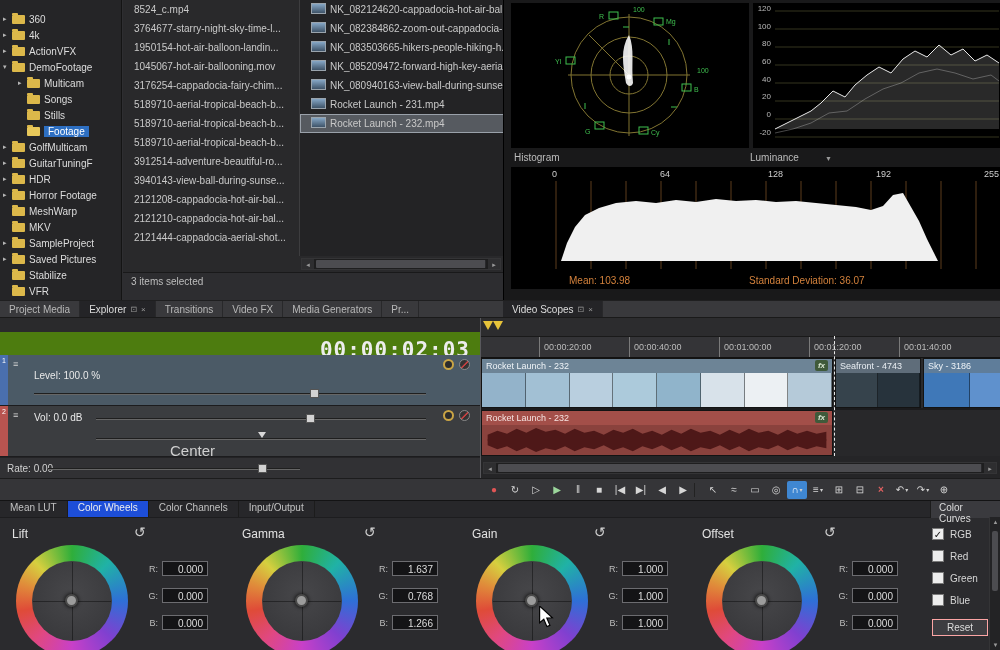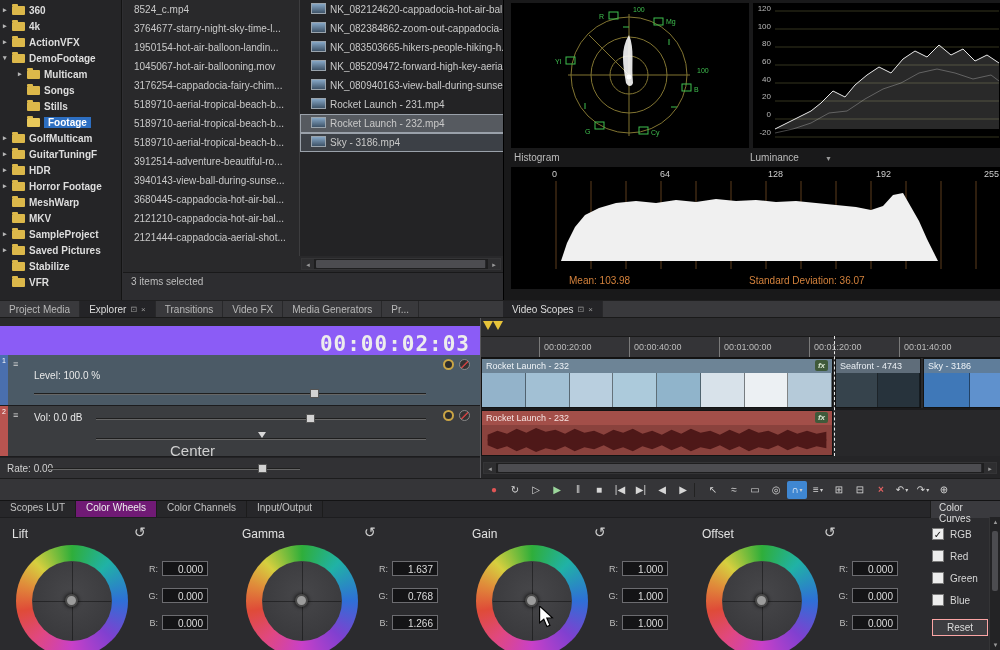--- a/index.html
+++ b/index.html
@@ -1,19 +1,19 @@
 <!DOCTYPE html>
 <html><head>
 <meta charset="utf-8">
 <style>
   html,body{margin:0;padding:0;background:#111;font-family:"Liberation Sans",sans-serif;}
   #app{position:relative;width:1000px;height:650px;overflow:hidden;background:#2e2e31;color:#ccc;font-size:10px;}
 
   
-  #tree{position:absolute;left:0;top:0;width:122px;height:300px;background:#252527;border-right:1px solid #141414;overflow:hidden;padding-top:2px;box-sizing:border-box;font-weight:bold;}
+  #tree{position:absolute;left:0;top:0;width:122px;height:300px;background:#252527;border-right:1px solid #141414;overflow:hidden;padding-top:11px;box-sizing:border-box;}
   .tree-item{display:flex;align-items:center;height:16px;padding-left:3px;white-space:nowrap;cursor:default;}
   .tree-item .caret{width:9px;font-size:7px;color:#b5b5b5;flex:none;}
   .tree-item .folder{width:13px;height:9px;background:#dcb84a;border-radius:1px;margin-right:4px;flex:none;position:relative;}
   .tree-item .folder::before{content:"";position:absolute;left:0;top:-2px;width:6px;height:2px;background:#dcb84a;border-radius:1px 1px 0 0;}
   .tree-item .label{color:#ddd;}
   .tree-item.child{padding-left:18px;}
   .tree-item.selected .folder{background:#e8c85a;}
   .tree-item.selected .label{background:#2d6fc2;color:#fff;padding:0 4px;}
 
   
@@ -53,21 +53,21 @@
   .tabgroup{position:absolute;top:0;height:100%;display:flex;}
   #tabs-left{left:0;}
   #tabs-right{left:503px;}
   .tab{display:flex;align-items:center;gap:4px;padding:0 9px;border-right:1px solid #28282a;color:#b8b8b8;cursor:default;}
   .tab.active{background:#242427;color:#ddd;}
   .tab .tab-ico{display:none;font-size:8px;color:#9a9a9a;}
   .tab.docked .tab-ico{display:inline;}
 
   
   #trackpanel{position:absolute;left:0;top:318px;width:480px;height:160px;background:#2a2a2c;}
-  #timecode-row{position:absolute;left:0;top:8px;width:100%;height:37px;background:#8b5cf6;border-bottom:1px solid #000;}
+  #timecode-row{position:absolute;left:0;top:14px;width:100%;height:37px;background:#4d7c0f;border-bottom:1px solid #000;}
   #timecode{position:absolute;right:10px;top:6px;font-family:"DejaVu Sans Mono",monospace;font-size:21px;font-weight:bold;color:#ededed;letter-spacing:1px;}
   .track{position:absolute;left:0;width:100%;box-sizing:border-box;}
   #track1{top:37px;height:51px;background:#4b5a66;border-bottom:1px solid #1c1c1e;}
   #track2{top:88px;height:51px;background:#3b3d40;border-bottom:1px solid #1c1c1e;}
   .track-strip{position:absolute;left:0;top:0;bottom:0;width:8px;color:#fff;font-size:7px;text-align:center;padding-top:2px;box-sizing:border-box;}
   #track1 .track-strip{background:#4a6fae;}
   #track2 .track-strip{background:#b85450;}
   .track-menu{position:absolute;left:13px;top:4px;color:#d5d5d5;font-size:9px;}
   .track-label{position:absolute;left:34px;top:15px;color:#e9e9e9;}
   #track2 .track-label{top:6px;}
@@ -113,21 +113,21 @@
   .tbtn.delete .g{color:#e06060;font-weight:bold;}
   .tbtn.active{background:#3f87d2;color:#fff;}
   .tbtn .caret{display:none;}
   .tbtn.has-caret .caret{display:inline;font-size:6px;color:#cfcfcf;margin-left:1px;}
   .tbtn.sep{width:7px;height:14px;border-left:1px solid #222;border-radius:0;}
 
   
   #colorpanel{position:absolute;left:0;top:500px;width:1000px;height:150px;background:#2b2b2e;border-top:1px solid #131314;box-sizing:border-box;}
   #cp-tabs{position:absolute;left:0;top:0;height:16px;display:flex;background:#27272a;width:100%;border-bottom:1px solid #1d1d1f;}
   .cp-tab{padding:1px 10px;border-right:1px solid #1c1c1c;color:#c2c2c2;cursor:default;}
-  .cp-tab.active{background:#701a75;color:#eee;}
+  .cp-tab.active{background:#1d4ed8;color:#eee;}
   #curves-tab{position:absolute;left:930px;top:0;height:15px;padding:1px 8px;background:#3a3a3e;color:#ddd;border-left:1px solid #1c1c1c;}
   #wheels{position:absolute;left:0;top:16px;width:925px;height:134px;display:flex;}
   .wheel-group{position:relative;width:230px;height:160px;flex:none;}
   .wheel-name{position:absolute;left:12px;top:10px;font-size:12px;color:#e2e2e2;}
   .reset-icon{position:absolute;left:134px;top:7px;font-size:14px;color:#cfcfcf;cursor:default;}
   .wheel{position:absolute;left:16px;top:28px;width:112px;height:112px;border-radius:50%;
     background:conic-gradient(from 0deg,#2fae3a,#20b2a6 12%,#2f6fd6 25%,#8040d0 37%,#c840c8 50%,#e04880 62%,#df4b38 72%,#e08a3a 80%,#d6cf3f 88%,#2fae3a 100%);}
   .wheel::after{content:"";position:absolute;inset:16px;border-radius:50%;background:radial-gradient(circle at 50% 42%,#47474a,#353538);}
   .wheel .cross-v{position:absolute;left:50%;top:17px;bottom:17px;width:1px;background:rgba(0,0,0,.4);z-index:2;}
   .wheel .cross-h{position:absolute;top:50%;left:17px;right:17px;height:1px;background:rgba(0,0,0,.4);z-index:2;}
@@ -252,21 +252,21 @@
     <div class="file-row">8524_c.mp4</div>
         <div class="file-row">3764677-starry-night-sky-time-l...</div>
         <div class="file-row">1950154-hot-air-balloon-landin...</div>
         <div class="file-row">1045067-hot-air-ballooning.mov</div>
         <div class="file-row">3176254-cappadocia-fairy-chim...</div>
         <div class="file-row">5189710-aerial-tropical-beach-b...</div>
         <div class="file-row">5189710-aerial-tropical-beach-b...</div>
         <div class="file-row">5189710-aerial-tropical-beach-b...</div>
         <div class="file-row">3912514-adventure-beautiful-ro...</div>
         <div class="file-row">3940143-view-ball-during-sunse...</div>
-        <div class="file-row">3680445-cappadocia-hot-air-bal...</div>
+        <div class="file-row">2121208-cappadocia-hot-air-bal...</div>
         <div class="file-row">2121210-cappadocia-hot-air-bal...</div>
         <div class="file-row">2121444-cappadocia-aerial-shot...</div>
       </div>
     <div id="col2">
 
     <div class="file-row">
           <span class="clip-icon"></span><span>NK_082124620-cappadocia-hot-air-bal...</span>
         </div>
         <div class="file-row">
           <span class="clip-icon"></span><span>NK_082384862-zoom-out-cappadocia-...</span>
@@ -278,23 +278,20 @@
           <span class="clip-icon"></span><span>NK_085209472-forward-high-key-aeria...</span>
         </div>
         <div class="file-row">
           <span class="clip-icon"></span><span>NK_080940163-view-ball-during-sunse...</span>
         </div>
         <div class="file-row">
           <span class="clip-icon"></span><span>Rocket Launch - 231.mp4</span>
         </div>
         <div class="file-row selected focused">
           <span class="clip-icon"></span><span>Rocket Launch - 232.mp4</span>
-        </div>
-        <div class="file-row selected">
-          <span class="clip-icon"></span><span>Sky - 3186.mp4</span>
         </div>
       </div>
     <div class="hscroll" id="files-hscroll">
       <span class="arr">◂</span>
       <span class="thumb"></span>
       <span class="arr" style="margin-left:auto;">▸</span>
     </div>
     <div id="files-status">3 items selected</div>
   </div>
 
@@ -638,21 +635,21 @@
       </div>
       <div class="tbtn">
         <span class="g">⊕</span>
 
       </div>
     </div>
 
   <div id="colorpanel">
     <div id="cp-tabs">
 
-    <div class="cp-tab"><span>Scopes LUT</span></div>
+    <div class="cp-tab"><span>Mean LUT</span></div>
         <div class="cp-tab active"><span>Color Wheels</span></div>
         <div class="cp-tab"><span>Color Channels</span></div>
         <div class="cp-tab"><span>Input/Output</span></div>
       </div>
     <div id="curves-tab">Color Curves</div>
 
     <div id="wheels">
 
     <div class="wheel-group">
           <span class="wheel-name">Lift</span>

